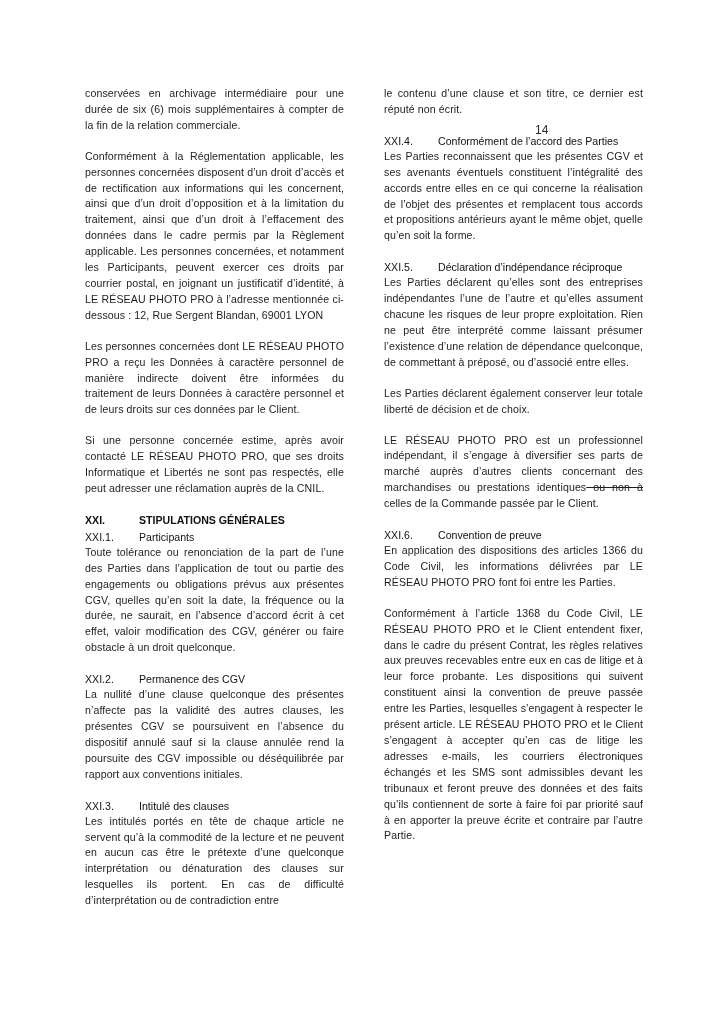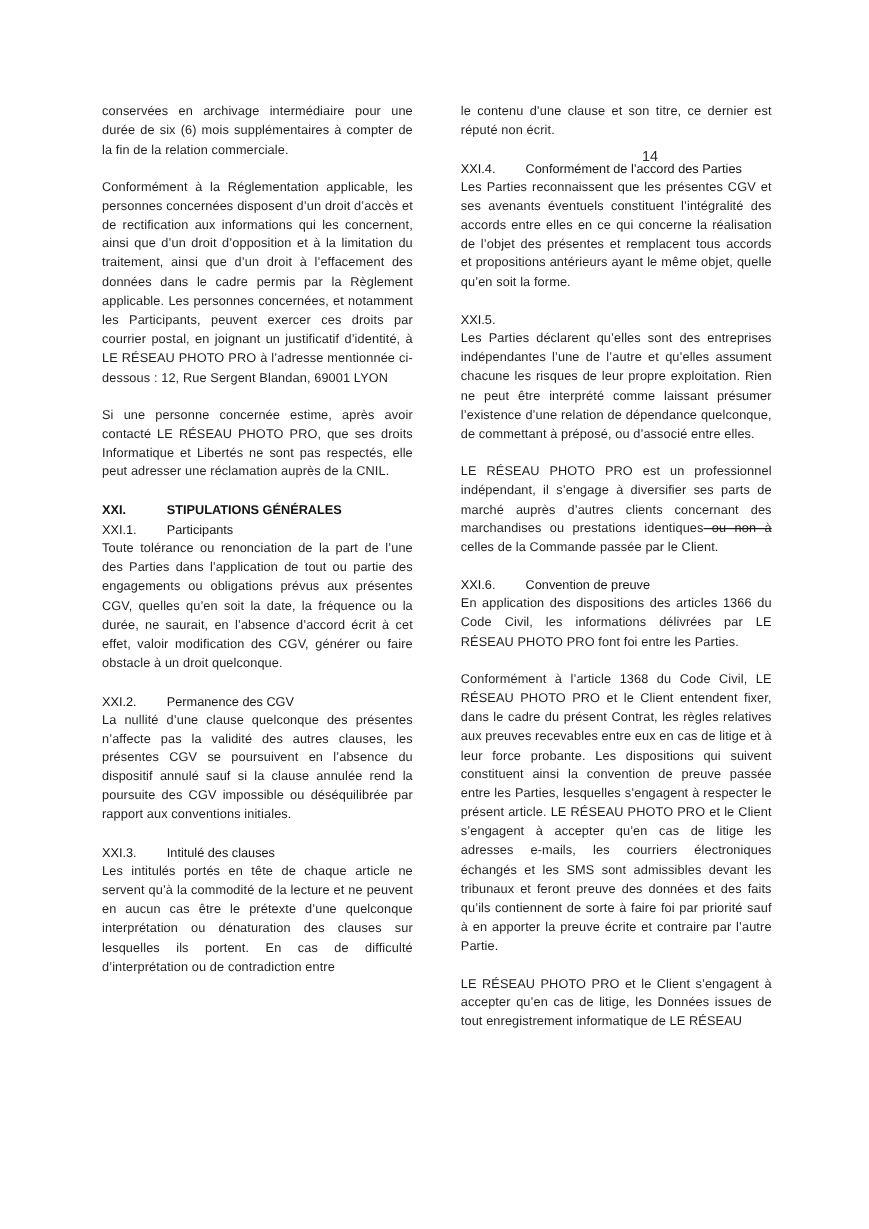--- a/index.html
+++ b/index.html
@@ -92,20 +92,21 @@
 </head>
 <body>
 
 <div class="page">
 
   <div class="columns">
 
     <div class="col" id="left-col">
       <p class="body-text">conservées en archivage intermédiaire pour une durée de six (6) mois supplémentaires à compter de la fin de la relation commerciale.</p>
       <p class="body-text">Conformément à la Réglementation applicable, les personnes concernées disposent d’un droit d’accès et de rectification aux informations qui les concernent, ainsi que d’un droit d’opposition et à la limitation du traitement, ainsi que d’un droit à l’effacement des données dans le cadre permis par la Règlement applicable. Les personnes concernées, et notamment les Participants, peuvent exercer ces droits par courrier postal, en joignant un justificatif d’identité, à LE RÉSEAU PHOTO PRO à l’adresse mentionnée ci-dessous : 12, Rue Sergent Blandan, 69001 LYON</p>
+      <p class="body-text">Les personnes concernées dont LE RÉSEAU PHOTO PRO a reçu les Données à caractère personnel de manière indirecte doivent être informées du traitement de leurs Données à caractère personnel et de leurs droits sur ces données par le Client.</p>
       <p class="body-text">Si une personne concernée estime, après avoir contacté LE RÉSEAU PHOTO PRO, que ses droits Informatique et Libertés ne sont pas respectés, elle peut adresser une réclamation auprès de la CNIL.</p>
 
       <div class="heading-major">
         <span class="num">XXI.</span>
         <span>STIPULATIONS GÉNÉRALES</span>
       </div>
 
       <div class="heading-sub">
         <span class="num">XXI.1.</span>
         <span>Participants</span>
@@ -131,28 +132,29 @@
       <p class="body-text">le contenu d’une clause et son titre, ce dernier est réputé non écrit.</p>
 
       <div class="heading-sub">
         <span class="num">XXI.4.</span>
         <span>Conformément de l’accord des Parties</span>
       </div>
       <p class="body-text">Les Parties reconnaissent que les présentes CGV et ses avenants éventuels constituent l’intégralité des accords entre elles en ce qui concerne la réalisation de l’objet des présentes et remplacent tous accords et propositions antérieurs ayant le même objet, quelle qu’en soit la forme.</p>
 
       <div class="heading-sub">
         <span class="num">XXI.5.</span>
+        <span>Déclaration d’indépendance réciproque</span>
       </div>
       <p class="body-text">Les Parties déclarent qu’elles sont des entreprises indépendantes l’une de l’autre et qu’elles assument chacune les risques de leur propre exploitation. Rien ne peut être interprété comme laissant présumer l’existence d’une relation de dépendance quelconque, de commettant à préposé, ou d’associé entre elles.</p>
+      <p class="body-text">Les Parties déclarent également conserver leur totale liberté de décision et de choix.</p>
 
       <p class="body-text"><span>LE RÉSEAU PHOTO PRO est un professionnel indépendant, il s’engage à diversifier ses parts de marché auprès d’autres clients concernant des marchandises ou prestations identiques</span><span class="strike"> ou non à</span><span> celles de la Commande passée par le Client.</span></p>
 
       <div class="heading-sub">
         <span class="num">XXI.6.</span>
         <span>Convention de preuve</span>
       </div>
       <p class="body-text">En application des dispositions des articles 1366 du Code Civil, les informations délivrées par LE RÉSEAU PHOTO PRO font foi entre les Parties.</p>
       <p class="body-text">Conformément à l’article 1368 du Code Civil, LE RÉSEAU PHOTO PRO et le Client entendent fixer, dans le cadre du présent Contrat, les règles relatives aux preuves recevables entre eux en cas de litige et à leur force probante. Les dispositions qui suivent constituent ainsi la convention de preuve passée entre les Parties, lesquelles s’engagent à respecter le présent article. LE RÉSEAU PHOTO PRO et le Client s’engagent à accepter qu’en cas de litige les adresses e-mails, les courriers électroniques échangés et les SMS sont admissibles devant les tribunaux et feront preuve des données et des faits qu’ils contiennent de sorte à faire foi par priorité sauf à en apporter la preuve écrite et contraire par l’autre Partie.</p>
-      <p class="body-text tight">LE RÉSEAU PHOTO PRO et le Client s’engagent à accepter qu’en cas de litige, les Données issues de tout enregistrement informatique de LE RÉSEAU</p>
     </div>
 
   </div>
 </div>
 
 </body></html>

